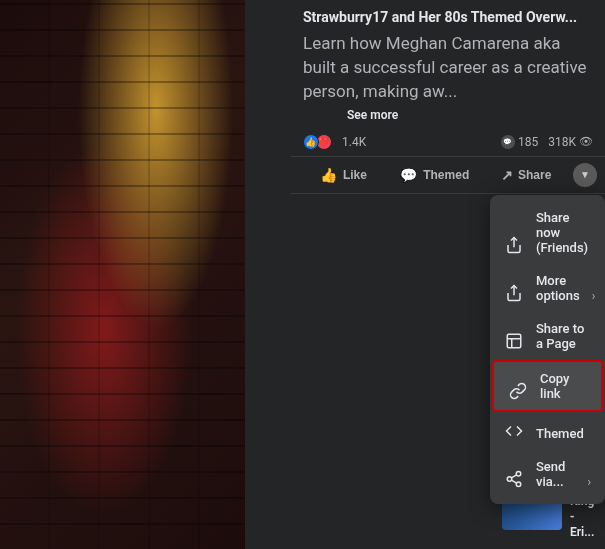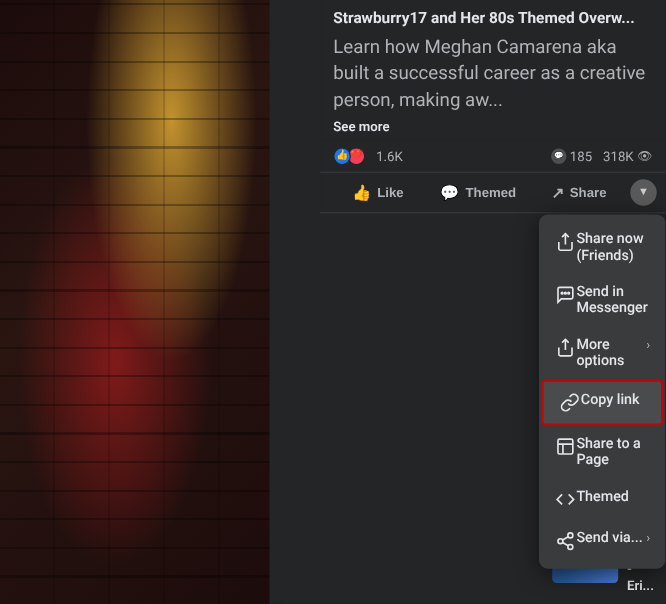--- a/index.html
+++ b/index.html
@@ -73,20 +73,21 @@
       font-size: 17px;
       line-height: 1.4;
       margin-bottom: 4px;
     }
 
     .see-more {
       color: #e4e6eb;
       font-size: 12px;
       font-weight: 600;
       cursor: pointer;
+      margin-left: 44px;
     }
 
     
     .stats-row {
       display: flex;
       align-items: center;
       padding: 6px 12px;
       gap: 6px;
       background: #242526;
     }
@@ -201,26 +202,27 @@
       right: 0;
       background: #3a3b3c;
       border-radius: 8px;
       padding: 6px 0;
       box-shadow: 0 4px 20px rgba(0,0,0,0.5);
       z-index: 10;
     }
 
     .menu-item {
       display: flex;
-      align-items: flex-start;
+      align-items: flex-end;
       padding: 9px 14px;
       cursor: pointer;
       color: #e4e6eb;
       font-size: 13px;
       position: relative;
+      gap: 12px;
     }
 
     .menu-item.highlighted {
       background: #4a4b4c;
       border: 2px solid #cc0000;
       border-radius: 4px;
       margin: 0 2px;
     }
 
     .menu-icon {
@@ -326,21 +328,21 @@
     <div class="post-title">Strawburry17 and Her 80s Themed Overw...</div>
     <div class="post-desc">Learn how Meghan Camarena aka built a successful career as a creative person, making aw...</div>
     <div class="see-more">See more</div>
   </div>
 
   <div class="stats-row">
     <div class="reaction-icons">
       <div class="reaction-icon like">👍</div>
       <div class="reaction-icon love">❤️</div>
     </div>
-    <span class="reaction-count">1.6K</span>
+    <span class="reaction-count">1.4K</span>
     <div class="stats-right">
       <div class="stat-item">
         <div class="comment-bubble">💬</div>
         <span>185</span>
       </div>
       <div class="stat-item">
         <span>318K</span>
         <span class="eye-icon">👁</span>
       </div>
     </div>
@@ -368,63 +370,52 @@
       <div class="menu-icon">
         <svg viewBox="0 0 24 24" fill="none" stroke="currentColor" stroke-width="2" width="18" height="18">
           <path d="M4 12v8a2 2 0 002 2h12a2 2 0 002-2v-8"></path>
           <polyline points="16 6 12 2 8 6"></polyline>
           <line x1="12" y1="2" x2="12" y2="15"></line>
         </svg>
       </div>
       <span class="menu-label">Share now (Friends)</span>
     </div>
 
-    <div class="menu-item">
-      <div class="menu-icon">
-        <svg viewBox="0 0 24 24" fill="none" stroke="currentColor" stroke-width="2" width="18" height="18">
-          <path d="M21 15a2 2 0 01-2 2H7l-4 4V5a2 2 0 012-2h14a2 2 0 012 2z"></path>
-          <circle cx="12" cy="10" r="1" fill="currentColor"></circle>
-          <circle cx="8" cy="10" r="1" fill="currentColor"></circle>
-          <circle cx="16" cy="10" r="1" fill="currentColor"></circle>
-        </svg>
-      </div>
-      <span class="menu-label">Send in Messenger</span>
-    </div>
 
     <div class="menu-item">
       <div class="menu-icon">
         <svg viewBox="0 0 24 24" fill="none" stroke="currentColor" stroke-width="2" width="18" height="18">
           <path d="M4 12v8a2 2 0 002 2h12a2 2 0 002-2v-8"></path>
           <polyline points="16 6 12 2 8 6"></polyline>
           <line x1="12" y1="2" x2="12" y2="15"></line>
         </svg>
       </div>
       <span class="menu-label">More options</span>
       <span class="menu-arrow">›</span>
     </div>
 
-    <div class="menu-item highlighted">
-      <div class="menu-icon">
-        <svg viewBox="0 0 24 24" fill="none" stroke="currentColor" stroke-width="2" width="18" height="18">
-          <path d="M10 13a5 5 0 007.54.54l3-3a5 5 0 00-7.07-7.07l-1.72 1.71"></path>
-          <path d="M14 11a5 5 0 00-7.54-.54l-3 3a5 5 0 007.07 7.07l1.71-1.71"></path>
-        </svg>
-      </div>
-      <span class="menu-label">Copy link</span>
-    </div>
-
     <div class="menu-item">
       <div class="menu-icon">
         <svg viewBox="0 0 24 24" fill="none" stroke="currentColor" stroke-width="2" width="18" height="18">
           <rect x="3" y="3" width="18" height="18" rx="2"></rect>
           <line x1="3" y1="9" x2="21" y2="9"></line>
           <line x1="9" y1="21" x2="9" y2="9"></line>
         </svg>
       </div>
       <span class="menu-label">Share to a Page</span>
+    </div>
+
+    <div class="menu-item highlighted">
+      <div class="menu-icon">
+        <svg viewBox="0 0 24 24" fill="none" stroke="currentColor" stroke-width="2" width="18" height="18">
+          <path d="M10 13a5 5 0 007.54.54l3-3a5 5 0 00-7.07-7.07l-1.72 1.71"></path>
+          <path d="M14 11a5 5 0 00-7.54-.54l-3 3a5 5 0 007.07 7.07l1.71-1.71"></path>
+        </svg>
+      </div>
+      <span class="menu-label">Copy link</span>
     </div>
 
     <div class="menu-item">
       <div class="menu-icon">
         <svg viewBox="0 0 24 24" fill="none" stroke="currentColor" stroke-width="2" width="18" height="18">
           <polyline points="16 18 22 12 16 6"></polyline>
           <polyline points="8 6 2 12 8 18"></polyline>
         </svg>
       </div>
       <span class="menu-label">Themed</span>

